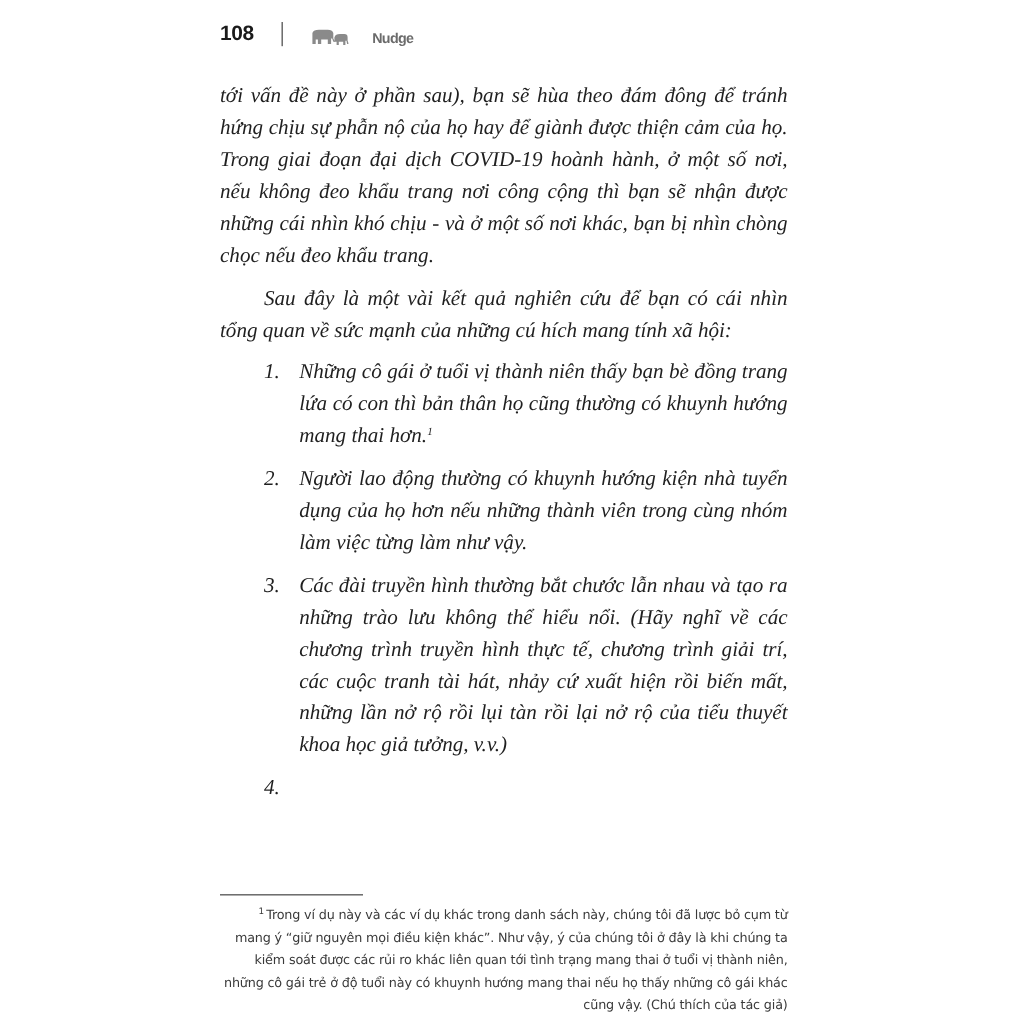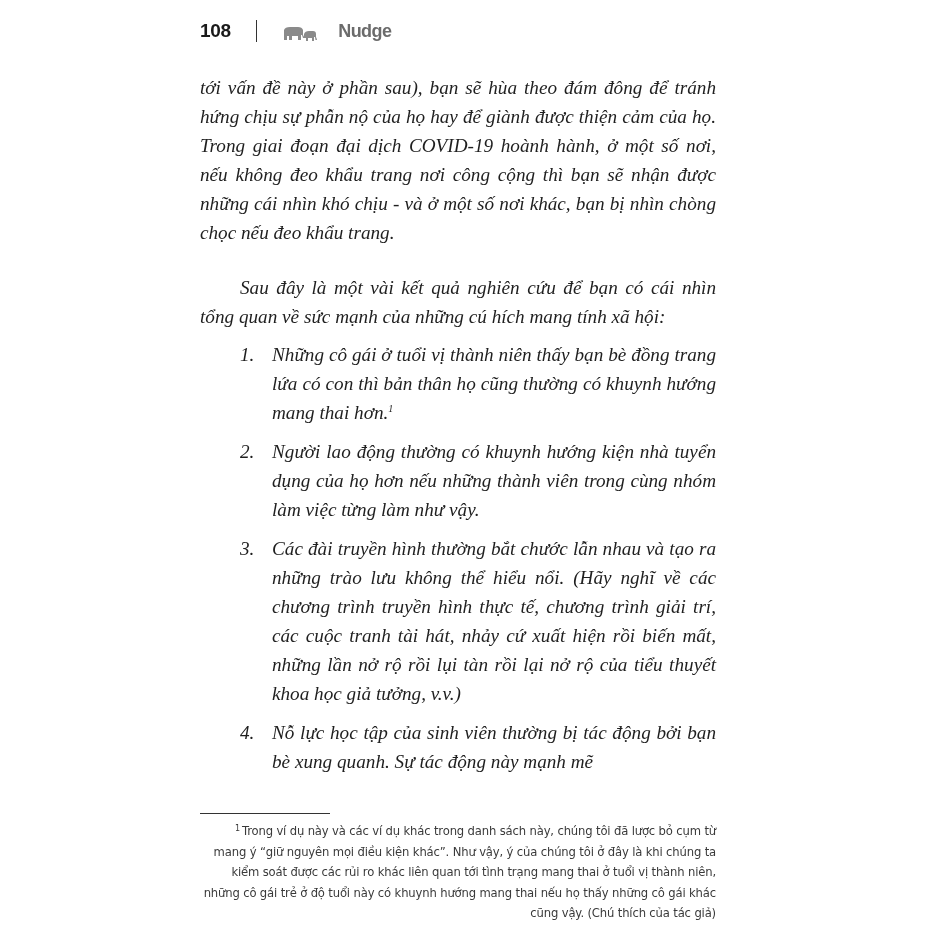--- a/index.html
+++ b/index.html
@@ -21,36 +21,36 @@
     .page-num {
       font-size: 19px; font-weight: bold; color: #1a1a1a;
       letter-spacing: -0.3px;
     }
     .header-sep {
       width: 1.5px; height: 22px; background: #333;
       margin: 0 6px 0 5px;
     }
     .logo-icon { width: 34px; height: 16px; margin-right: 1px; }
     .book-title {
-      font-size: 18px; font-weight: bold; color: #6b6b6b;
+      font-size: 13px; font-weight: bold; color: #6b6b6b;
       letter-spacing: -0.6px;
     }
     .body-text {
       position: absolute;
       left: 200px; top: 73px;
       width: 516px;
       font-family: "Liberation Serif", serif;
       font-size: 19.2px;
       line-height: 29px;
       text-align: justify;
       color: #1f1f1f;
       font-style: italic;
     }
     .para { margin: 0; }
-    .para.indent { text-indent: 40px; margin-top: 26px; }
+    .para.indent { text-indent: 40px; margin-top: 10px; }
     .list { list-style: none; margin: 9px 0 0 0; padding: 0; }
     .list-item {
       position: relative;
       padding-left: 72px;
       margin-bottom: 10px;
     }
     .list-num {
       position: absolute; left: 40px; top: 0;
     }
     .sup { font-size: 10px; vertical-align: 7px; line-height: 0; }
@@ -98,21 +98,20 @@
     <li class="list-item">
       <span class="list-num">2.</span>
       <span>Người lao động thường có khuynh hướng kiện nhà tuyển dụng của họ hơn nếu những thành viên trong cùng nhóm làm việc từng làm như vậy.</span>
     </li>
     <li class="list-item">
       <span class="list-num">3.</span>
       <span>Các đài truyền hình thường bắt chước lẫn nhau và tạo ra những trào lưu không thể hiểu nổi. (Hãy nghĩ về các chương trình truyền hình thực tế, chương trình giải trí, các cuộc tranh tài hát, nhảy cứ xuất hiện rồi biến mất, những lần nở rộ rồi lụi tàn rồi lại nở rộ của tiểu thuyết khoa học giả tưởng, v.v.)</span>
     </li>
     <li class="list-item">
       <span class="list-num">4.</span>
-      <span>Nỗ lực học tập của sinh viên thường bị tác động bởi bạn bè xung quanh. Sự tác động này mạnh mẽ</span>
     </li>
   </ol>
 </div>
 
 <div class="fn-rule"></div>
 <div class="footnote">
   <span class="fn-mark">1</span><span>Trong ví dụ này và các ví dụ khác trong danh sách này, chúng tôi đã lược bỏ cụm từ mang ý “giữ nguyên mọi điều kiện khác”. Như vậy, ý của chúng tôi ở đây là khi chúng ta kiểm soát được các rủi ro khác liên quan tới tình trạng mang thai ở tuổi vị thành niên, những cô gái trẻ ở độ tuổi này có khuynh hướng mang thai nếu họ thấy những cô gái khác cũng vậy. (Chú thích của tác giả)</span>
 </div>
 
 </body></html>

